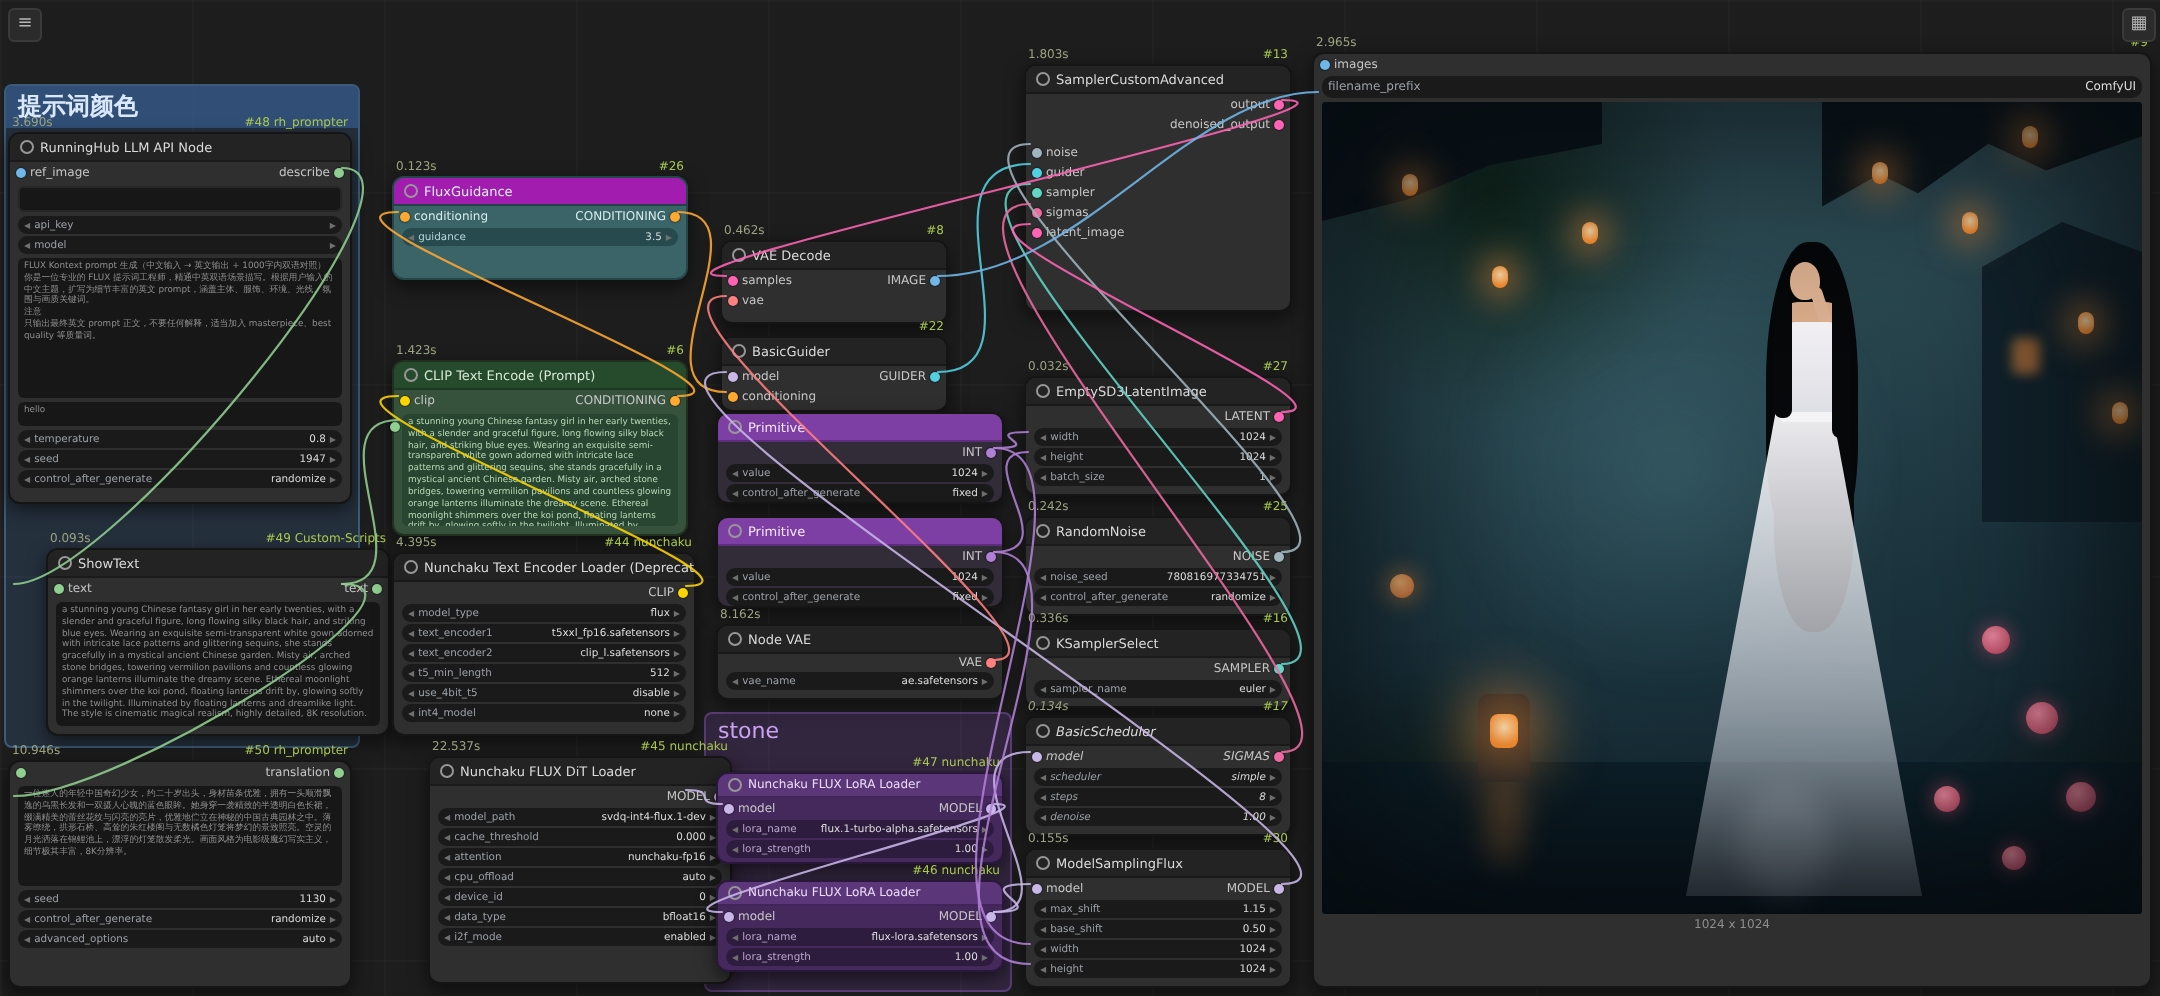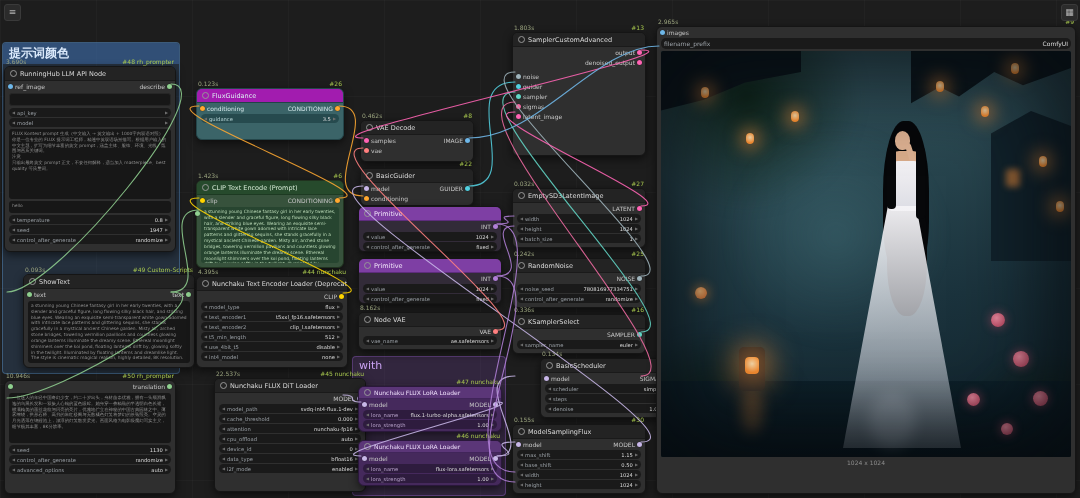--- a/index.html
+++ b/index.html
@@ -77,21 +77,21 @@
 
 <div id="canvas">
 
   <div class="corner" style="left:4px;top:4px;">≡</div>
   <div class="corner" style="left:1061px;top:4px;">▦</div>
 
   <div class="group group-prompt" style="left:2px;top:42px;width:176px;height:330px;">
     <div class="gtitle">提示词颜色</div>
   </div>
   <div class="group group-lora" style="left:352px;top:356px;width:152px;height:138px;">
-    <div class="gtitle">with</div>
+    <div class="gtitle">stone</div>
   </div>
 
   <div class="node" style="left:4px;top:66px;width:170px;height:184px;">
     <div class="meta">
         <span class="t">3.690s</span>
         <span class="b">#48 rh_prompter</span>
       </div>
     <div class="nhead">
         <span class="hc"></span>
         <span>RunningHub LLM API Node</span>
@@ -615,21 +615,21 @@
           <span>SAMPLER</span>
           <span class="dot d-samp"></span>
         </span>
       </div>
     <div class="pill combo">
         <span>sampler_name</span>
         <span class="v">euler</span>
       </div>
   </div>
 
-  <div class="node" style="left:540px;top:358px;width:132px;height:58px;">
+  <div class="node" style="left:512px;top:358px;width:132px;height:58px;font-style:italic;">
     <div class="meta">
         <span class="t">0.134s</span>
         <span class="b">#17</span>
       </div>
     <div class="nhead">
         <span class="hc"></span>
         <span>BasicScheduler</span>
       </div>
     <div class="srow">
         <span class="in">

